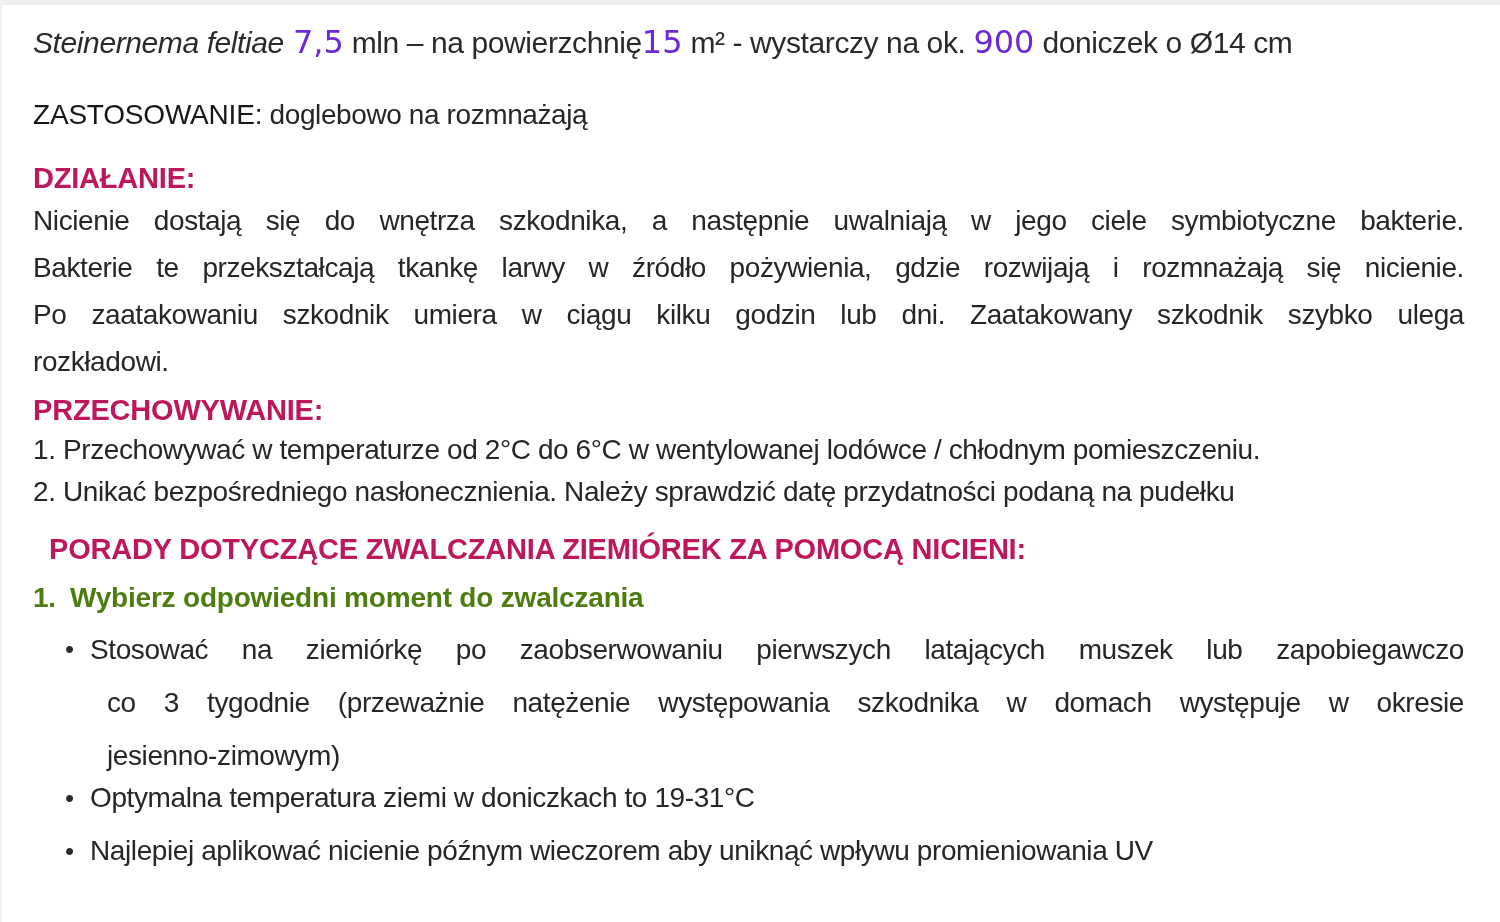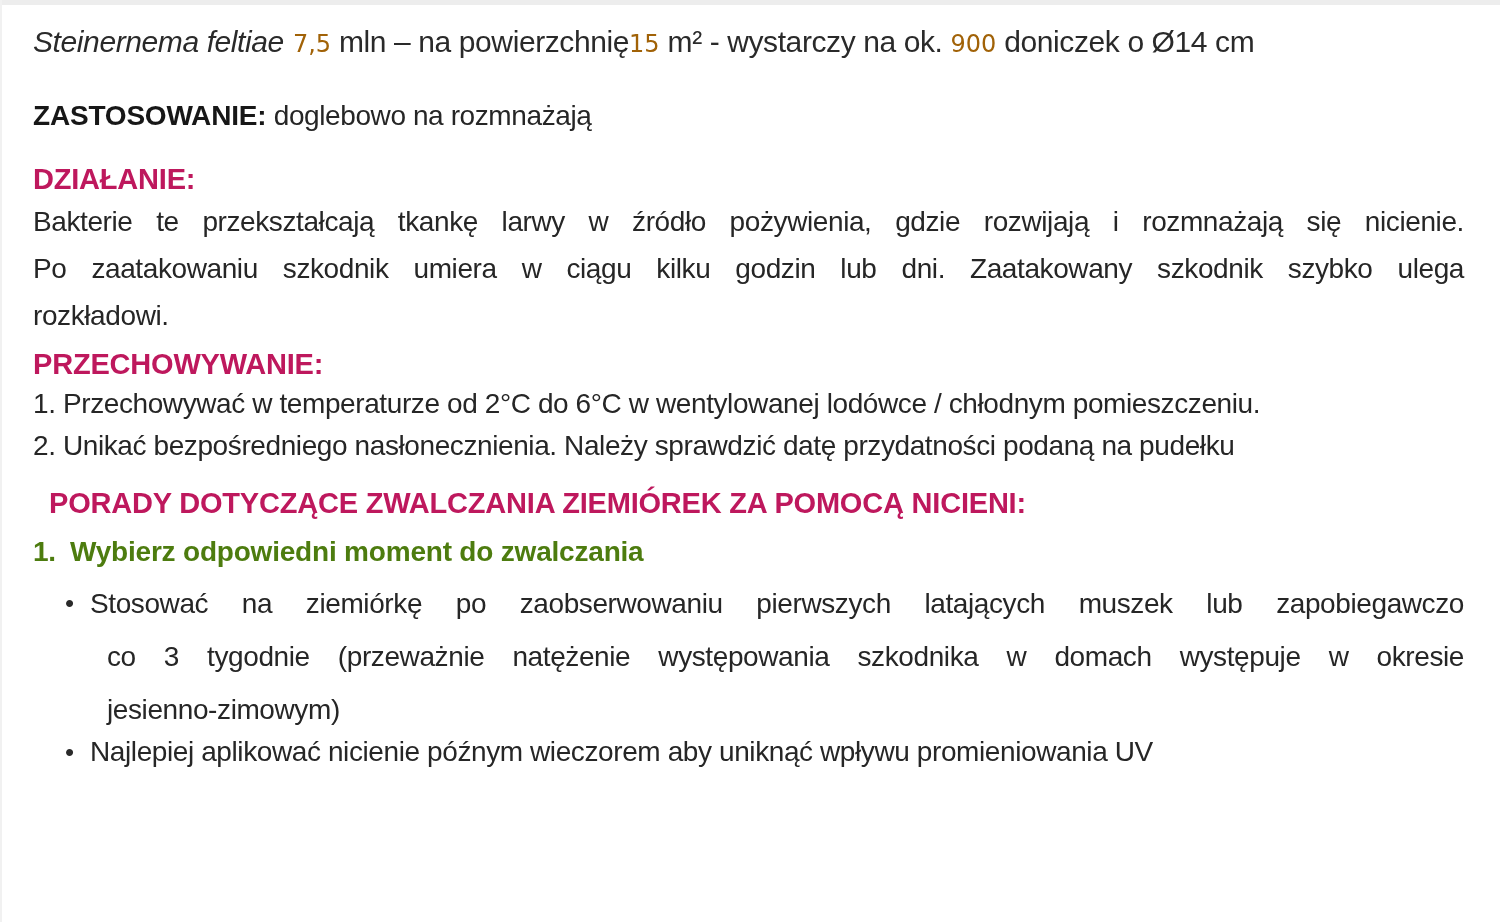--- a/index.html
+++ b/index.html
@@ -34,34 +34,34 @@
   
   .title-line {
     font-size: 30px;
     line-height: 40px;
     white-space: nowrap;
     color: #2a2a2a;
   }
   .species { font-style: italic; text-align: center; }
   .num-edit {
     font-family: "DejaVu Sans", sans-serif;
-    font-size: 24px;
+    font-size: 32px;
     letter-spacing: 0;
-    color: #a16207;
+    color: #6d28d9;
   }
   .num-edit.qty { margin-left: 9px; }
 
   
   .zastosowanie {
     margin-top: 32px;
     font-size: 28px;
     line-height: 40px;
     white-space: nowrap;
   }
-  .label-bold { font-weight: bold; color: #171717; letter-spacing: -0.2px; }
+  .label-bold { font-weight: normal; color: #171717; letter-spacing: -0.2px; }
 
   
   .sec-heading {
     font-weight: bold;
     font-size: 29px;
     line-height: 38px;
     color: #be185d;
     letter-spacing: -0.2px;
     white-space: nowrap;
   }
@@ -155,20 +155,21 @@
 <div class="title-line txt">
   <span class="species">Steinernema feltiae</span><span class="num-edit qty">7,5</span><span> mln – na powierzchnię</span><span class="num-edit">15</span><span> m² - wystarczy na ok. </span><span class="num-edit">900</span><span> doniczek o Ø14 cm</span>
 </div>
 
 <div class="zastosowanie txt">
   <span class="label-bold">ZASTOSOWANIE:</span><span> doglebowo na rozmnażają</span>
 </div>
 
 <div class="sec-heading h-dzialanie">DZIAŁANIE:</div>
 <div class="jlines">
+    <div>Nicienie dostają się do wnętrza szkodnika, a następnie uwalniają w jego ciele symbiotyczne bakterie.</div>
     <div>Bakterie te przekształcają tkankę larwy w źródło pożywienia, gdzie rozwijają i rozmnażają się nicienie.</div>
     <div>Po zaatakowaniu szkodnik umiera w ciągu kilku godzin lub dni. Zaatakowany szkodnik szybko ulega</div>
     <div>rozkładowi.</div>
   </div>
 
 <div class="sec-heading h-przech">PRZECHOWYWANIE:</div>
 <div class="plain-lines">
     <div>1. Przechowywać w temperaturze od 2°C do 6°C w wentylowanej lodówce / chłodnym pomieszczeniu.</div>
     <div>2. Unikać bezpośredniego nasłonecznienia. Należy sprawdzić datę przydatności podaną na pudełku</div>
   </div>
@@ -179,14 +180,15 @@
   <span class="step-num">1.</span><span>Wybierz odpowiedni moment do zwalczania</span>
 </div>
 
 <div class="bullet-block">
     <div>Stosować na ziemiórkę po zaobserwowaniu pierwszych latających muszek lub zapobiegawczo</div>
     <div>co 3 tygodnie (przeważnie natężenie występowania szkodnika w domach występuje w okresie</div>
     <div>jesienno-zimowym)</div>
   </div>
 
 <div class="bullet-list">
+    <div>Optymalna temperatura ziemi w doniczkach to 19-31°C</div>
     <div>Najlepiej aplikować nicienie późnym wieczorem aby uniknąć wpływu promieniowania UV</div>
   </div>
 
 </body></html>

